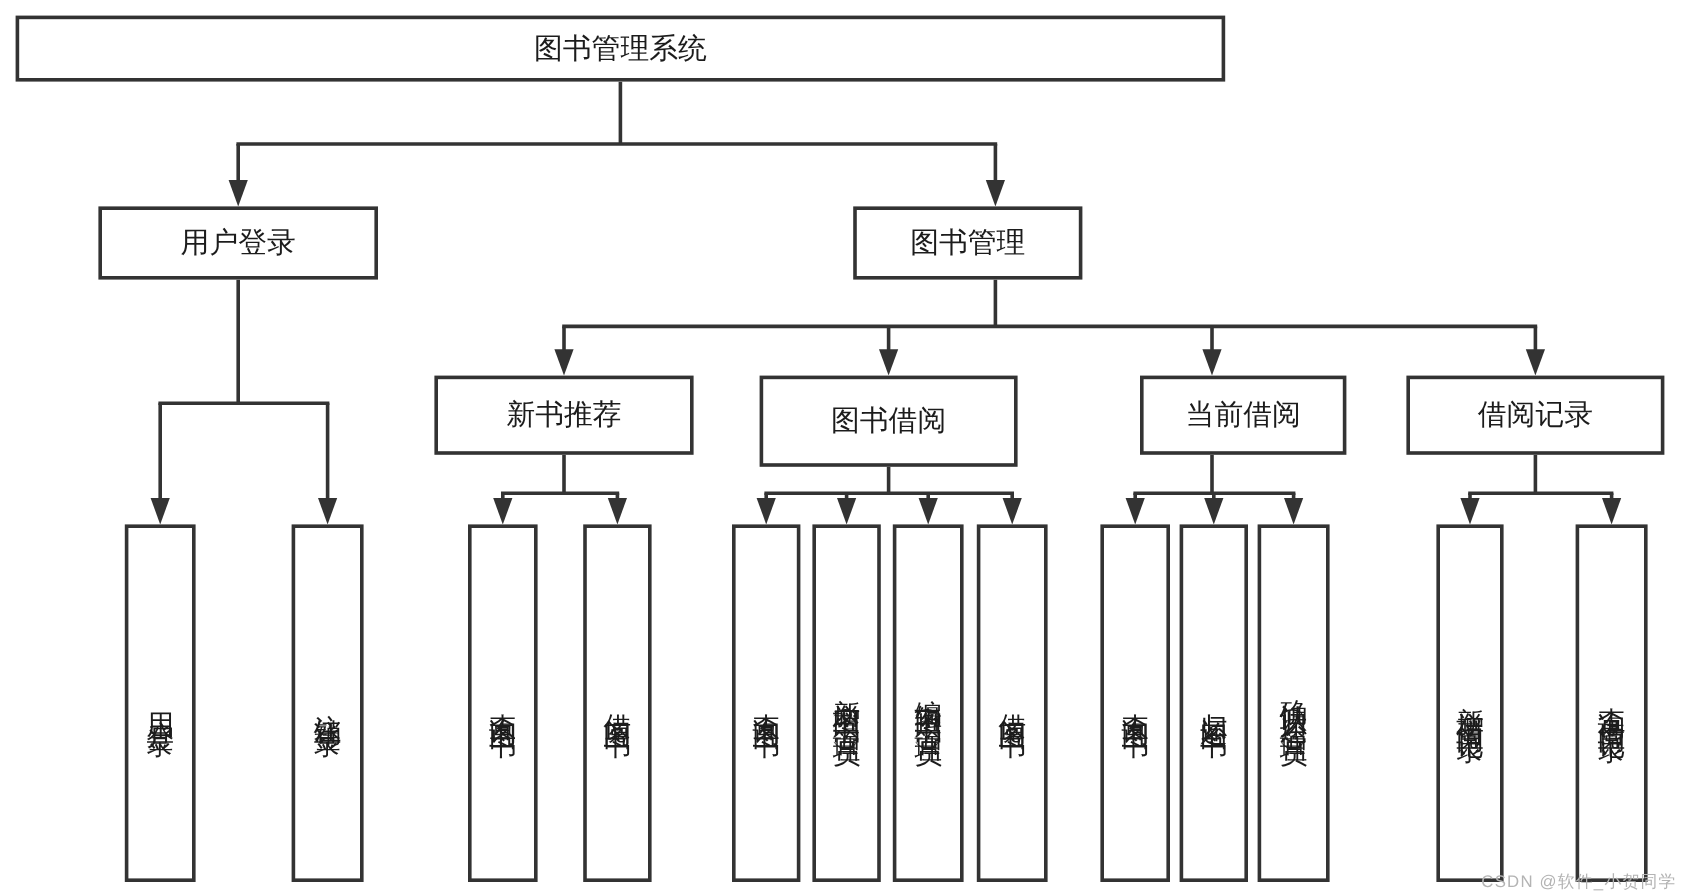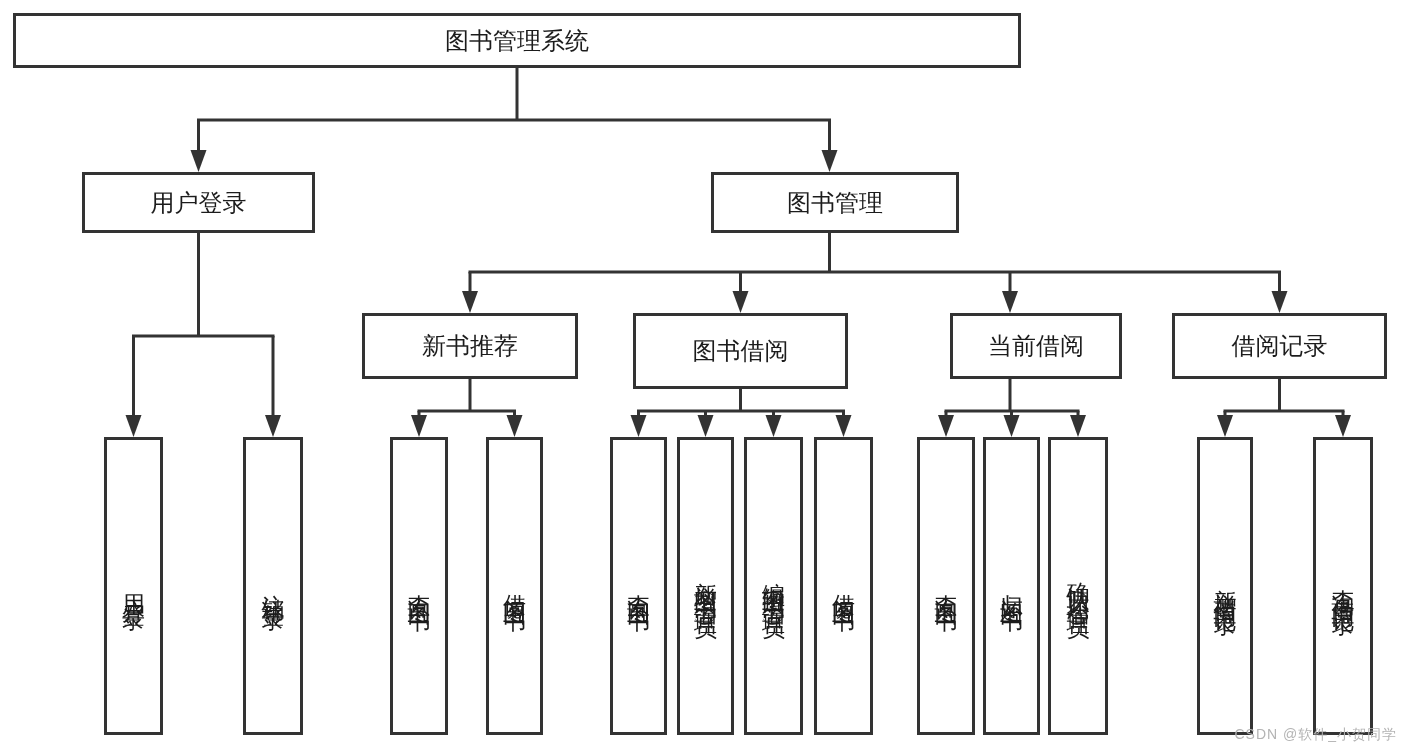--- a/index.html
+++ b/index.html
@@ -38,21 +38,21 @@
     writing-mode:vertical-rl;
     text-orientation:mixed;
     letter-spacing:5px;
     font-size:23px;
     color:var(--text);
     white-space:nowrap;
   }
   
   .b-root {left:13px;  top:13px;  width:1008px; height:55px;}
   .b-l2a  {left:82px;  top:172px; width:233px;  height:61px;}
-  .b-l2b  {left:711px; top:172px; width:248px;  height:61px;}
+  .b-l2b  {left:711px; top:172px; width:191px;  height:61px;}
   .b-l3a  {left:362px; top:313px; width:216px;  height:66px;}
   .b-l3b  {left:633px; top:313px; width:215px;  height:76px;}
   .b-l3c  {left:902px; top:313px; width:172px;  height:66px;margin-left:48px;}
   .b-l3d  {left:1172px;top:313px; width:215px;  height:66px;font-family:Liberation Serif, serif;}
   
   .b-a1{left:104px; width:59px;}
   .b-a2{left:243px; width:60px;}
   .b-b1{left:390px; width:58px;}
   .b-b2{left:486px; width:57px;}
   .b-c1{left:610px; width:57px;}

